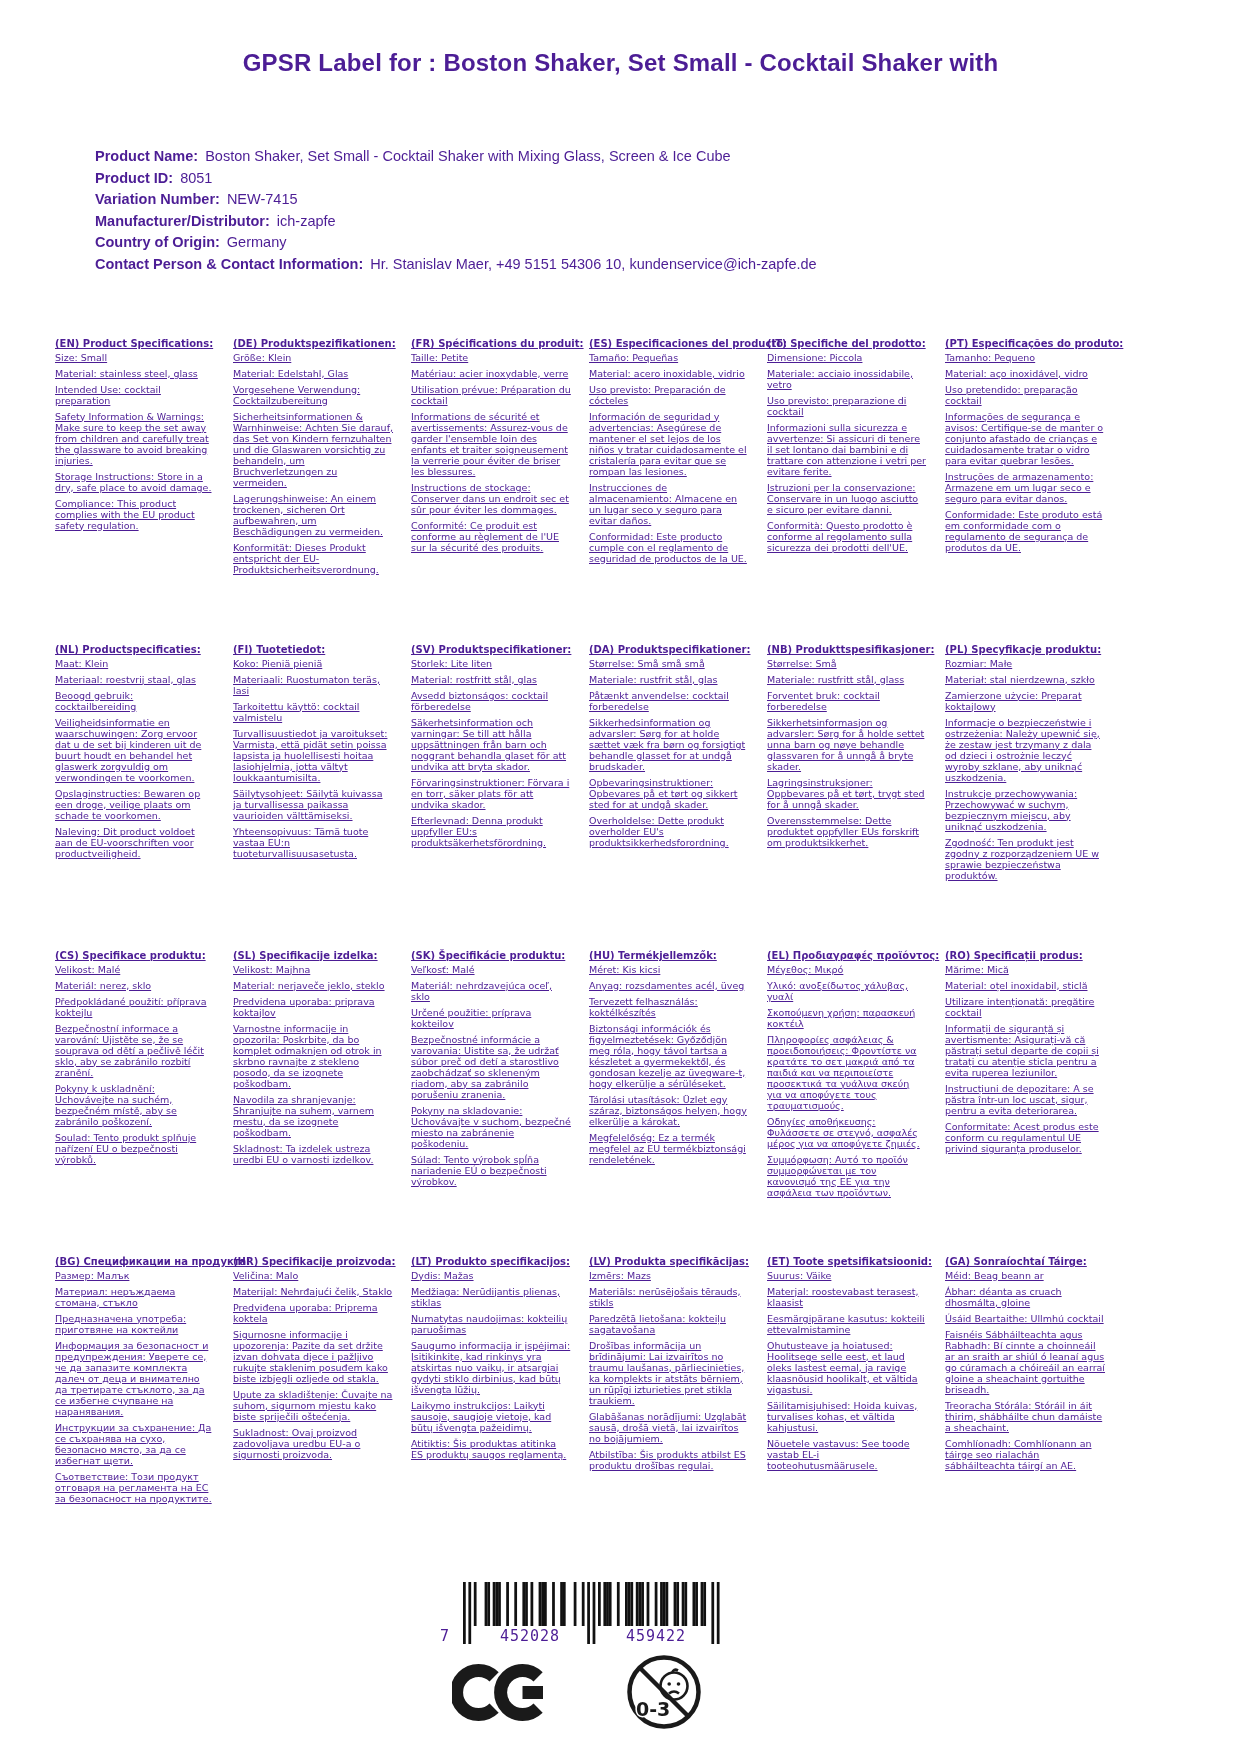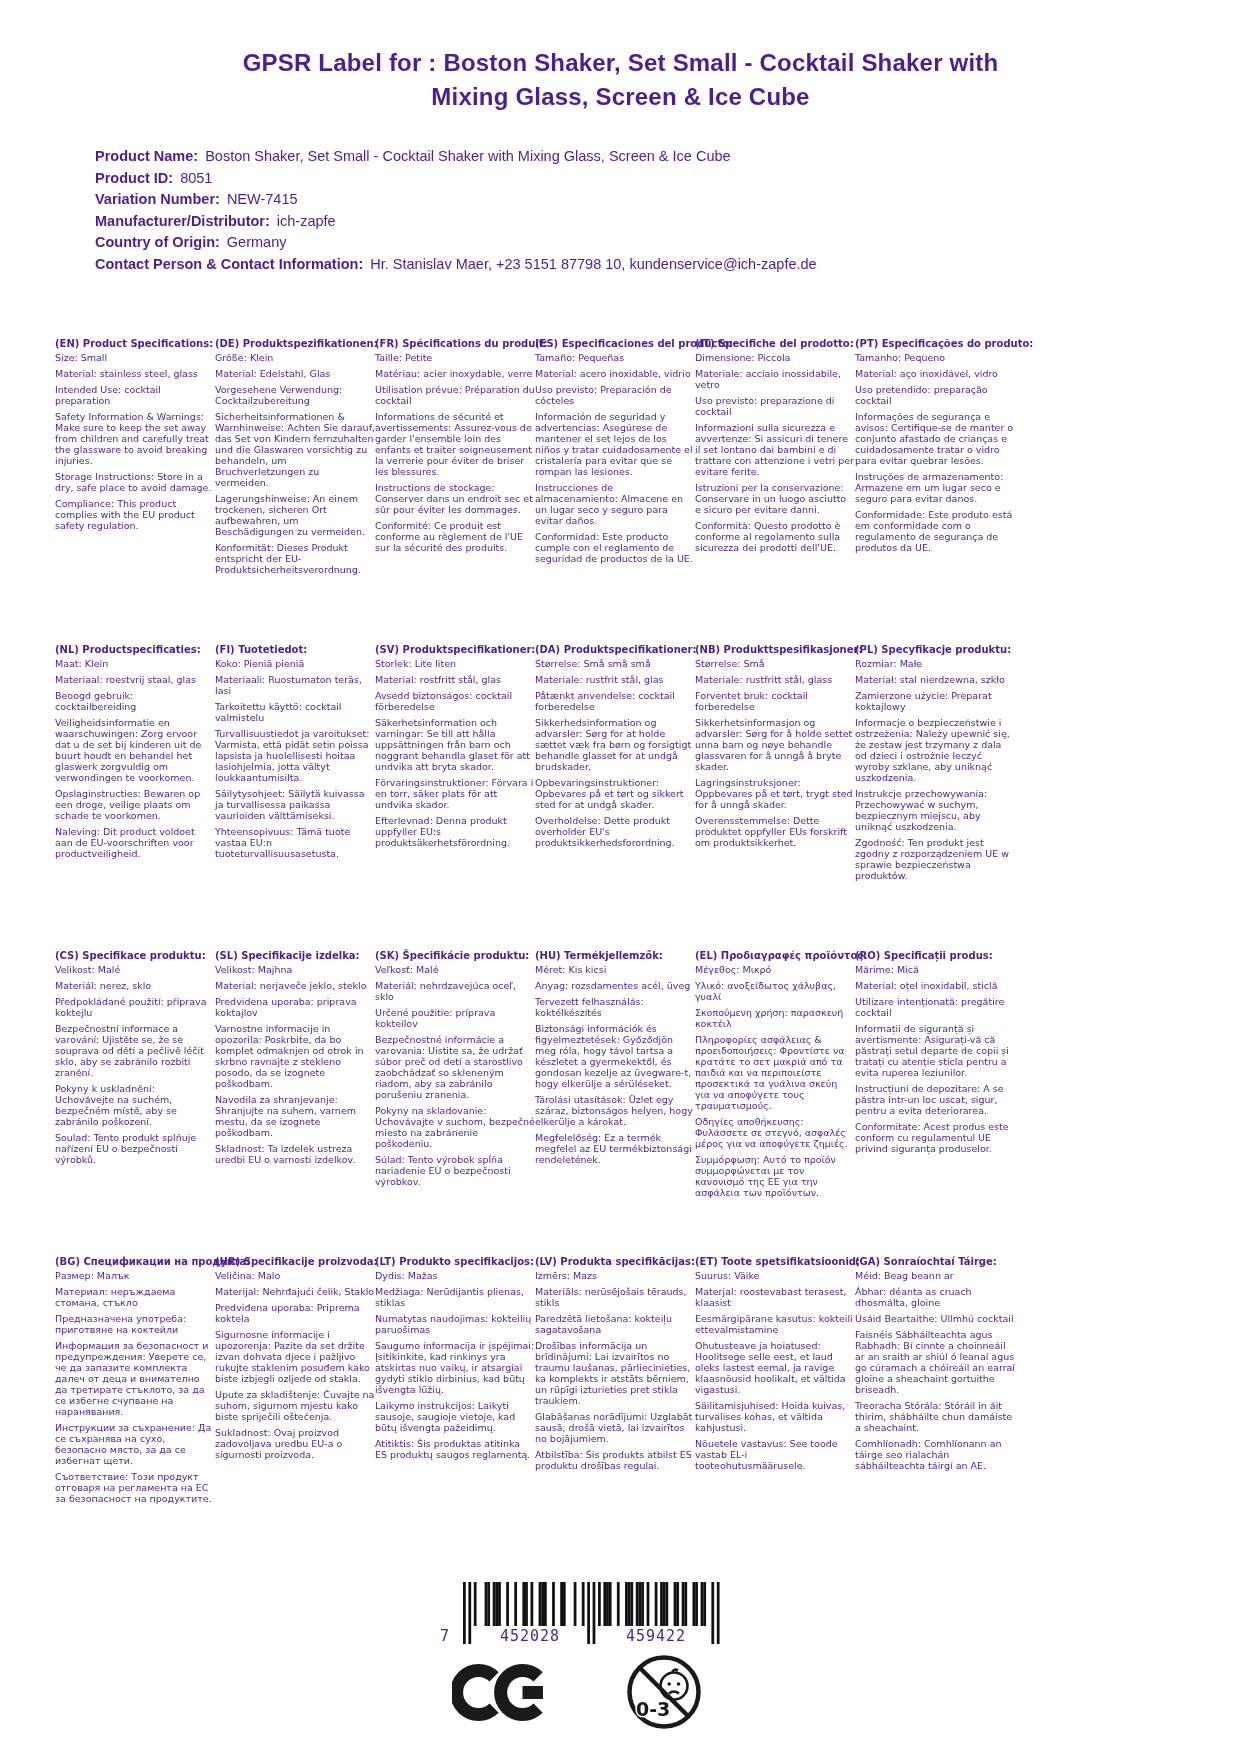--- a/index.html
+++ b/index.html
@@ -24,21 +24,23 @@
     position:absolute;top:146px;left:55px;right:40px;
     font-family:"Liberation Sans",sans-serif;
     font-size:14.5px;line-height:21.5px;
   }
   .info-row .lbl{font-weight:bold;margin-right:7px;margin-left:40px;}
   
   #specs-grid{
     position:absolute;top:338px;left:55px;
     display:grid;
     grid-template-columns:repeat(6,160px);
+    column-gap:18px;
     grid-auto-rows:306px;
+    text-decoration:underline;
   }
   .spec-cell{overflow:visible;}
   .spec-heading{
     font-weight:bold;font-size:10px;line-height:11.5px;margin:0 0 2px 0;
     white-space:nowrap;
   }
   .spec-para{
     font-size:9.5px;line-height:11px;margin:0 0 5px 0;
   }
   
@@ -67,41 +69,40 @@
     fill:#1a1a1a;stroke:#ffffff;stroke-width:3px;paint-order:stroke;
   }
 </style>
 </head>
 <body>
 
 <div id="page">
 
   <div id="title">
     <div>GPSR Label for : Boston Shaker, Set Small - Cocktail Shaker with</div>
-    <div>Mixing Glass, Screen &amp; Ice Cube</div>
   </div>
 
   <div id="info">
     <div class="info-row">
       <span class="lbl">Product Name:</span><span>Boston Shaker, Set Small - Cocktail Shaker with Mixing Glass, Screen &amp; Ice Cube</span>
     </div>
     <div class="info-row">
       <span class="lbl">Product ID:</span><span>8051</span>
     </div>
     <div class="info-row">
       <span class="lbl">Variation Number:</span><span>NEW-7415</span>
     </div>
     <div class="info-row">
       <span class="lbl">Manufacturer/Distributor:</span><span>ich-zapfe</span>
     </div>
     <div class="info-row">
       <span class="lbl">Country of Origin:</span><span>Germany</span>
     </div>
     <div class="info-row">
-      <span class="lbl">Contact Person &amp; Contact Information:</span><span>Hr. Stanislav Maer, +23 5151 87798 10, kundenservice@ich-zapfe.de</span>
+      <span class="lbl">Contact Person &amp; Contact Information:</span><span>Hr. Stanislav Maer, +49 5151 54306 10, kundenservice@ich-zapfe.de</span>
     </div>
   </div>
 
   <div id="specs-grid">
       <div class="spec-cell">
         <div class="spec-heading">(EN) Product Specifications:</div>
         <p class="spec-para">Size: Small</p>
         <p class="spec-para">Material: stainless steel, glass</p>
         <p class="spec-para">Intended Use: cocktail preparation</p>
         <p class="spec-para">Safety Information &amp; Warnings: Make sure to keep the set away from children and carefully treat the glassware to avoid breaking injuries.</p>

